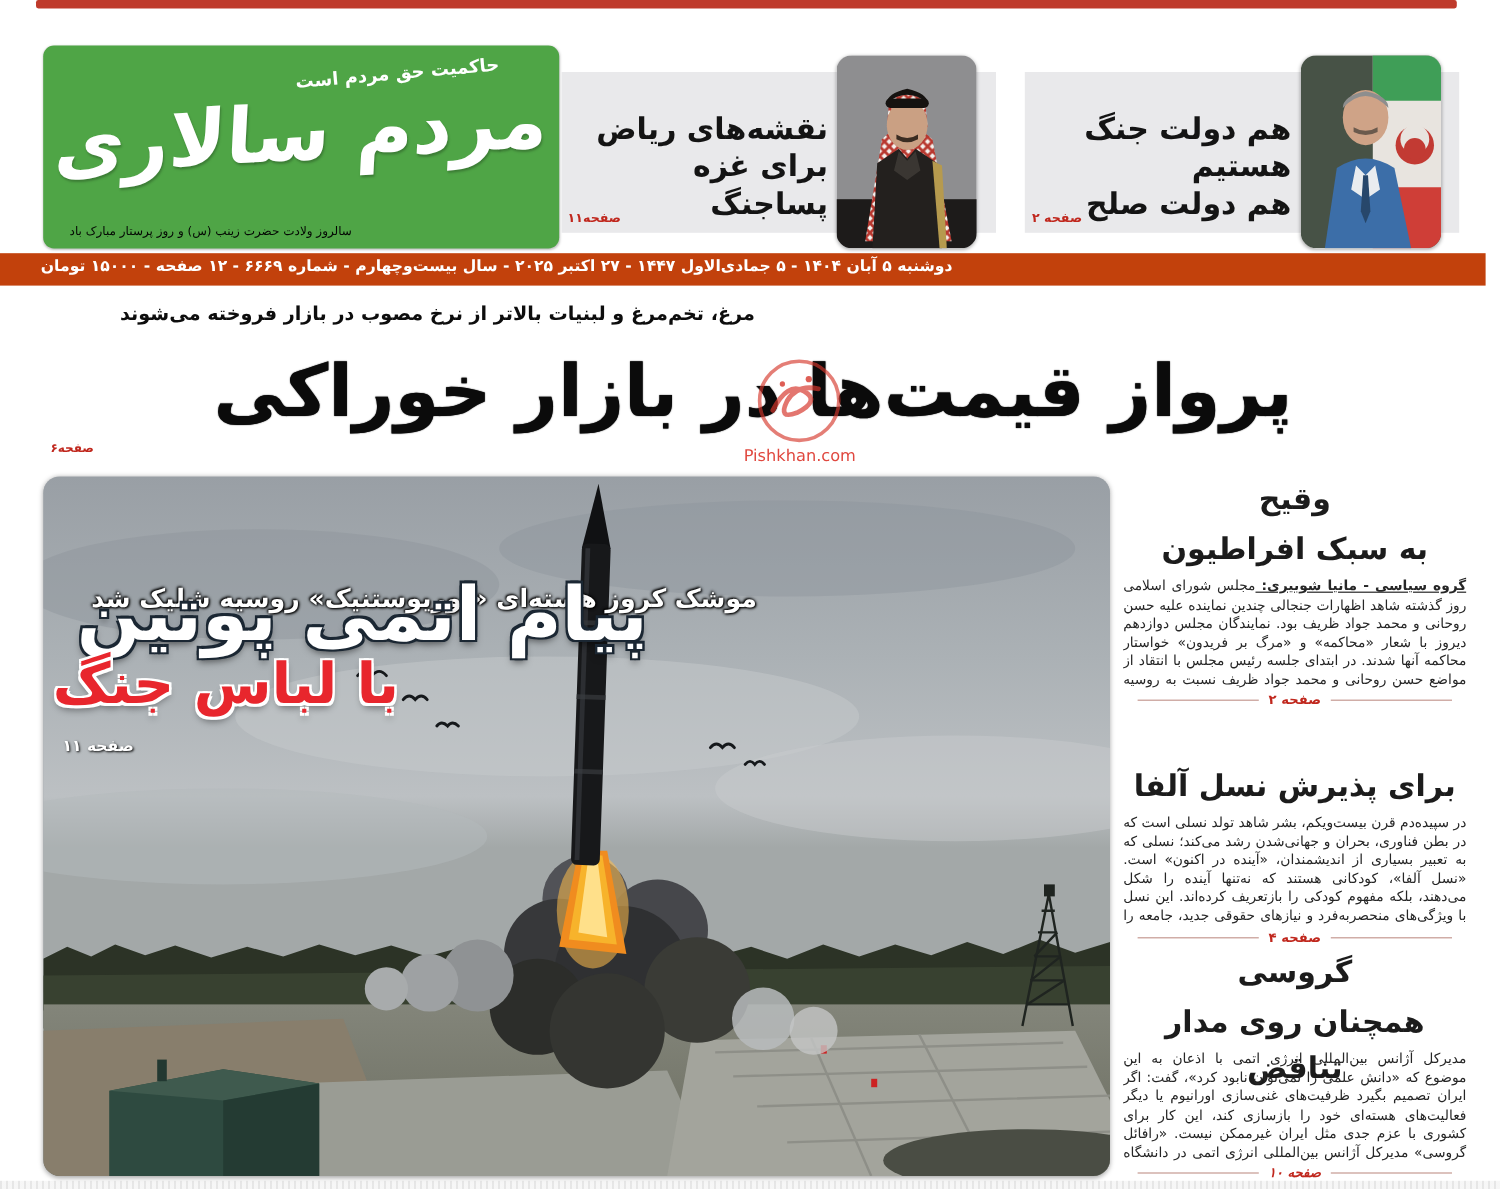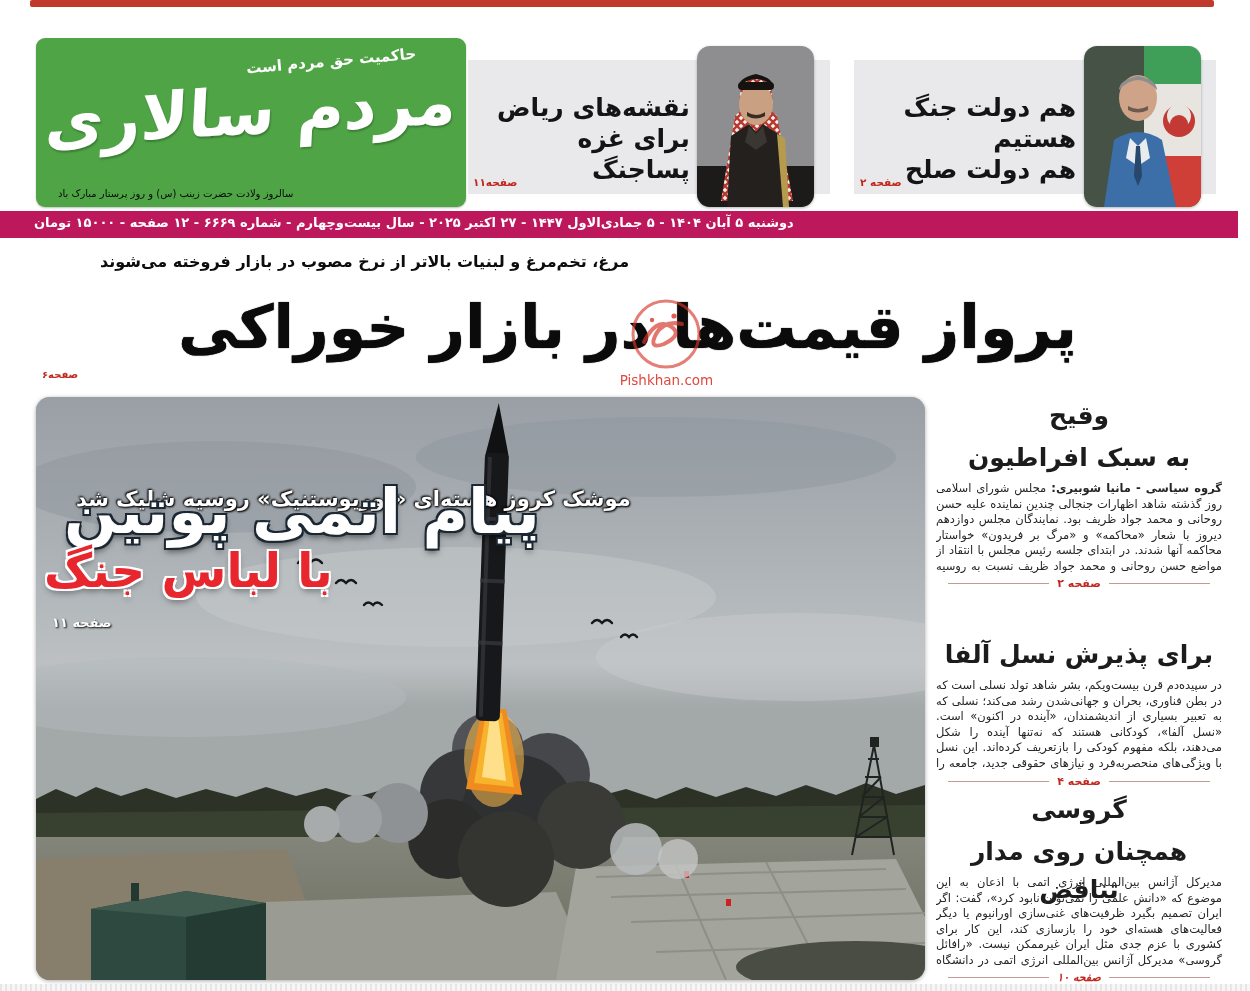--- a/index.html
+++ b/index.html
@@ -26,21 +26,21 @@
   .teaser-photo{top:46px;width:117px;height:161px;border-radius:13px;overflow:hidden;
             box-shadow:0 1px 3px rgba(0,0,0,.3);}
   .p1{left:697px;} .p2{left:1084px;}
   .teaser-title{top:92px;width:208px;direction:rtl;text-align:right;color:#141414;
             font-size:25px;font-weight:bold;line-height:31px;}
   .tt1{left:482px;} .tt2{left:868px;}
   .teaser-ref{top:176px;font-size:10.5px;color:#c0271d;font-weight:bold;direction:rtl;}
   .tr1{left:473px;} .tr2{left:860px;}
 
   
-  .datebar{left:0;top:211px;width:1238px;height:27px;background:#be185d;}
+  .datebar{left:0;top:211px;width:1238px;height:27px;background:#c2410c;}
   .datebar span{position:absolute;left:34px;top:4px;color:#fff;font-size:13px;font-weight:bold;direction:rtl;}
 
   
   .kicker{left:100px;top:252px;width:1100px;text-align:left;direction:rtl;color:#0d0d0d;
           font-size:16px;font-weight:bold;}
   .headline{left:60px;top:292px;width:1135px;text-align:center;direction:rtl;color:#0b0b0b;
           font-size:60px;font-weight:bold;letter-spacing:-1px;white-space:nowrap;
           text-shadow:0 0 1px #000;}
   .lead-ref{left:42px;top:369px;font-size:10px;color:#c0271d;font-weight:bold;direction:rtl;}
   .watermark{left:604px;top:296px;width:125px;height:96px;z-index:5;}
@@ -57,21 +57,21 @@
          text-shadow:2px 2px 0 #fff,-2px 2px 0 #fff,2px -2px 0 #fff,-2px -2px 0 #fff,0 4px 6px rgba(0,0,0,.4);}
   .ph-ref{left:16px;top:218px;color:#fff;font-size:13px;font-weight:bold;direction:rtl;
          text-shadow:1px 1px 2px #000;}
 
   
   .rightcol{left:936px;top:397px;width:286px;height:583px;}
   .art-title{right:0;width:100%;direction:rtl;text-align:center;color:#1c1c1c;
          font-size:25px;font-weight:bold;line-height:38px;}
   .art-body{right:0;width:100%;direction:rtl;text-align:justify;color:#262626;
          font-size:11.5px;line-height:15.6px;overflow:hidden;}
-  .art-body b{font-weight:bold;}
+  .art-body b{font-weight:bold;text-decoration:underline;}
   .divider{right:0;width:262px;left:12px;display:flex;align-items:center;gap:8px;}
   .divider .rule{flex:1;height:1px;background:#c59a92;}
   .divider .pg{color:#c0271d;font-size:11px;font-weight:bold;direction:rtl;white-space:nowrap;}
 
   
   .bottom-sliver{left:0;top:984px;width:1250px;height:7px;opacity:.65;
       background:repeating-linear-gradient(90deg,#d9d9d9 0 2px,#f2f2f2 2px 5px);}
 </style>
 </head>
 <body>

